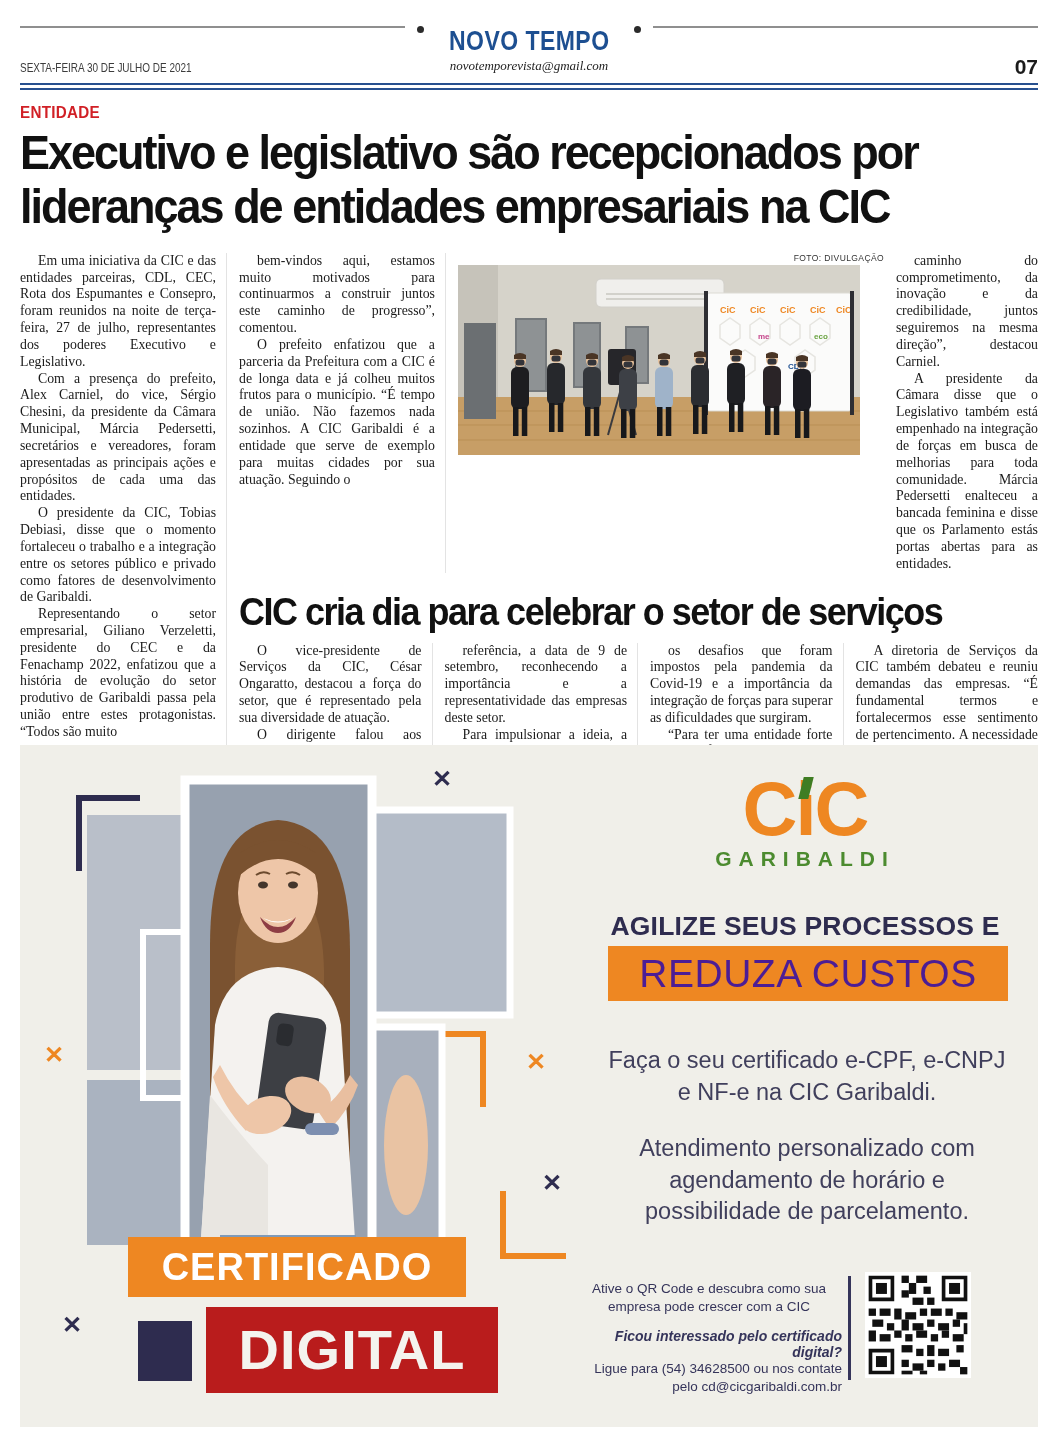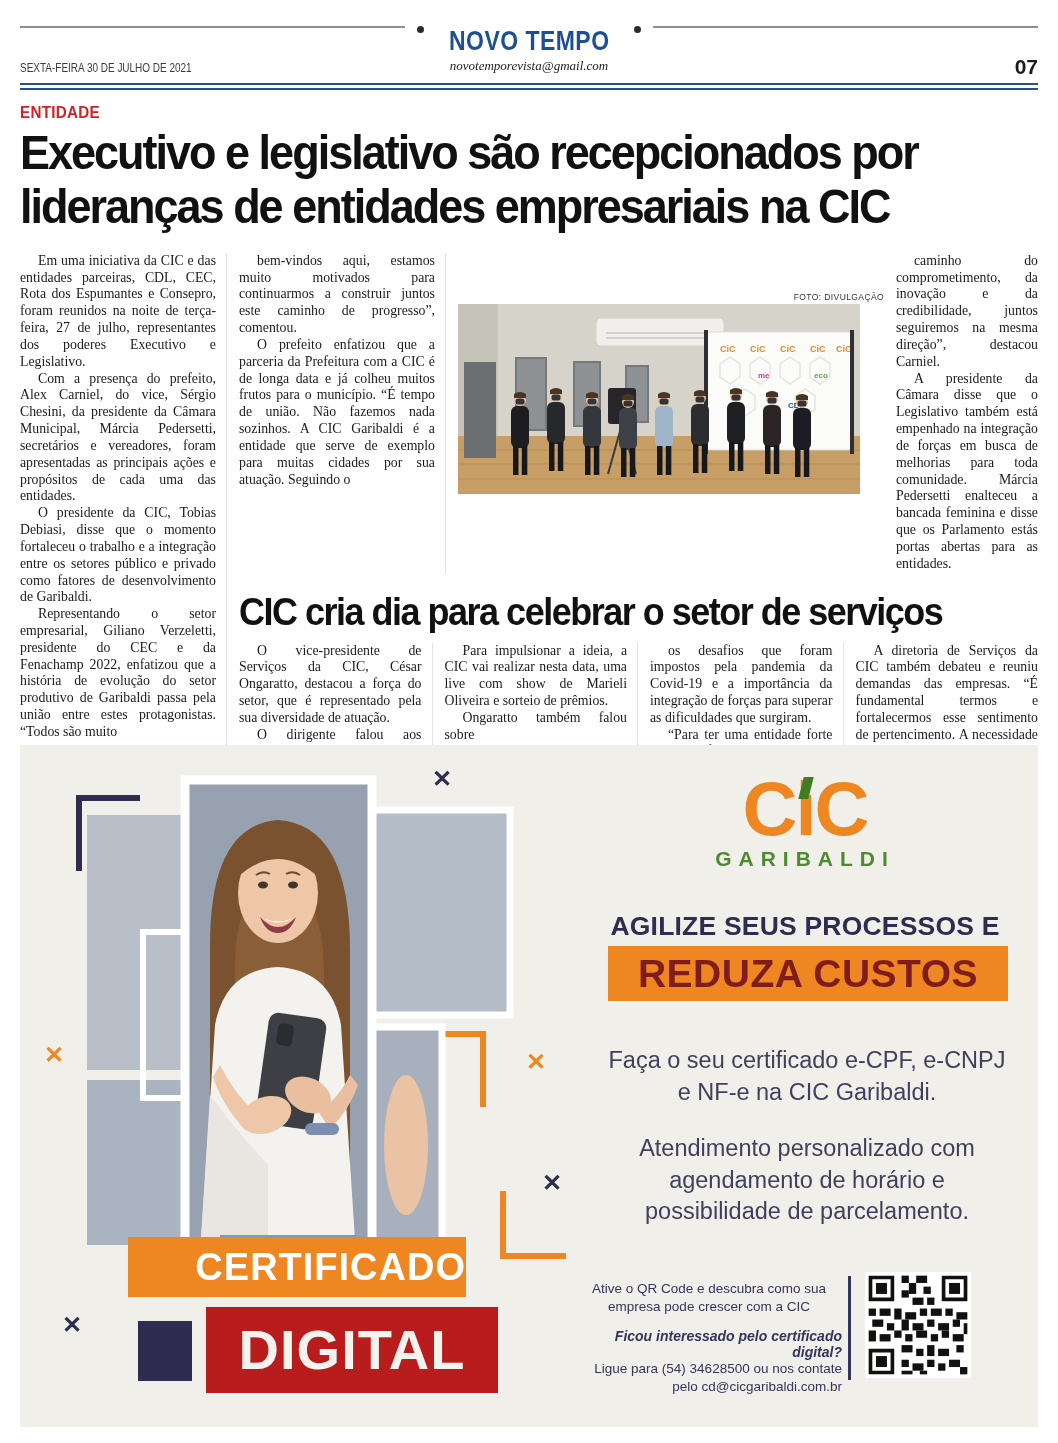--- a/index.html
+++ b/index.html
@@ -24,52 +24,52 @@
   .section-label{margin:14px 20px 0;font-family:"Liberation Sans",sans-serif;font-weight:bold;
                  font-size:16px;color:#d12026;letter-spacing:.3px;transform:scale(.95,1.05);transform-origin:left;}
   h1.headline{margin:4px 20px 0;font-family:"Liberation Sans",sans-serif;font-weight:bold;
               font-size:45px;line-height:1.12;letter-spacing:-2px;color:#111;transform:scale(1,1.08);transform-origin:left top;}
   .content{display:flex;gap:12px;padding:26px 20px 0;}
   .bodytext p{margin:0;font-size:13.8px;line-height:1.22;text-align:justify;text-indent:18px;}
   .left-col{width:196px;flex:0 0 auto;border-right:1px solid #e3e3e3;padding-right:10px;}
   .right-area{flex:1;min-width:0;}
   .a1row{display:flex;gap:12px;}
   .a1col2{width:196px;flex:0 0 auto;border-right:1px solid #e3e3e3;padding-right:10px;}
-  .photo-block{width:426px;flex:0 0 auto;margin-top:39px;}
+  .photo-block{width:426px;flex:0 0 auto;}
   .photo-credit{font-family:"Liberation Sans",sans-serif;font-size:8.5px;color:#333;
                 text-align:right;letter-spacing:.4px;margin-bottom:2px;}
   .a1col3{flex:1;min-width:0;}
   h2.headline2{margin:16px 0 12px;font-family:"Liberation Sans",sans-serif;font-weight:bold;
                font-size:36px;letter-spacing:-1.5px;color:#111;transform:scale(1,1.1);transform-origin:left top;}
   .a2row{display:flex;gap:12px;}
   .a2col{flex:1;min-width:0;border-right:1px solid #e3e3e3;padding-right:10px;}
   .a2col:last-child{border-right:none;padding-right:0;}
   
   .ad{position:absolute;left:20px;top:745px;width:1018px;height:682px;background:#f0efe9;}
   .ad *{font-family:"Liberation Sans",sans-serif;}
   .xmark{position:absolute;font-weight:bold;font-size:24px;line-height:1;}
   .x-navy{color:#2e2c4f;}
   .x-orange{color:#ee8722;}
   .bracket{position:absolute;}
   .collage{position:absolute;left:30px;top:20px;}
   .bar-cert{position:absolute;left:108px;top:492px;width:338px;height:60px;background:#ee8722;
-            color:#fff;font-weight:bold;font-size:38px;letter-spacing:1px;text-align:right;line-height:60px;}
+            color:#fff;font-weight:bold;font-size:38px;letter-spacing:1px;text-align:center;line-height:60px;}
   .sq-navy{position:absolute;left:118px;top:576px;width:54px;height:60px;background:#2e2c4f;}
   .bar-digi{position:absolute;left:186px;top:562px;width:292px;height:86px;background:#b91c1c;
             color:#f4f3ee;font-weight:bold;font-size:56px;letter-spacing:1px;text-align:center;line-height:86px;}
   .cic-logo{position:absolute;left:575px;top:28px;width:420px;text-align:center;}
   .cic-word{position:relative;display:inline-block;font-weight:bold;font-size:76px;line-height:.95;
             color:#ee8722;letter-spacing:-2px;}
   .cic-accent{position:absolute;left:50%;top:4px;width:10px;height:22px;background:#3f7d23;
               transform:translateX(-4px) skewX(-14deg);}
   .cic-sub{margin-top:2px;font-size:21px;font-weight:bold;color:#4c8b2f;letter-spacing:7px;}
   .ad-h1{position:absolute;left:575px;top:166px;width:420px;text-align:center;font-weight:bold;
          font-size:26.5px;color:#2e2c4f;letter-spacing:.2px;}
   .ad-orangebar{position:absolute;left:588px;top:201px;width:400px;height:55px;background:#ee8722;
-                color:#7f1d1d;font-weight:bold;font-size:39px;text-align:center;line-height:55px;letter-spacing:.5px;}
+                color:#4c1d95;font-weight:normal;font-size:39px;text-align:center;line-height:55px;letter-spacing:.5px;}
   .ad-body{position:absolute;width:410px;text-align:center;color:#403f5c;font-size:23.5px;line-height:1.35;}
   .ad-body1{left:582px;top:300px;}
   .ad-body2{left:582px;top:388px;}
   .ad-foot{position:absolute;left:556px;top:535px;width:266px;text-align:right;color:#35345a;}
   .foot-qrcap{font-size:13.5px;line-height:1.35;text-align:center;}
   .foot-q{margin-top:12px;font-size:14px;font-weight:bold;font-style:italic;}
   .foot-line{font-size:13.5px;line-height:1.3;}
   .foot-div{position:absolute;left:828px;top:531px;width:3px;height:104px;background:#35345a;}
   .qr{position:absolute;left:845px;top:527px;width:106px;height:106px;background:#fff;}
 </style>
@@ -183,20 +183,21 @@
         </div>
       </div>
 
       <h2 class="headline2">CIC cria dia para celebrar o setor de serviços</h2>
       <div class="a2row">
         <div class="a2col bodytext">
           <p>O vice-presidente de Serviços da CIC, César Ongaratto, destacou a força do setor, que é representado pela sua diversidade de atuação.</p>
           <p>O dirigente falou aos diretores da entidade, em reunião-almoço na terça-feira, 27 de julho. Na ocasião, sugeriu que seja criado o Dia do Prestador de Serviços, tendo como</p>
         </div>
         <div class="a2col bodytext">
+          <p>referência, a data de 9 de setembro, reconhecendo a importância e a representatividade das empresas deste setor.</p>
           <p>Para impulsionar a ideia, a CIC vai realizar nesta data, uma live com show de Marieli Oliveira e sorteio de prêmios.</p>
           <p>Ongaratto também falou sobre</p>
         </div>
         <div class="a2col bodytext">
           <p>os desafios que foram impostos pela pandemia da Covid-19 e a importância da integração de forças para superar as dificuldades que surgiram.</p>
           <p>“Para ter uma entidade forte e que efetivamente atue na defesa dos associados é fundamental a integração de todas as empresas que representem o setor”, salientou.</p>
         </div>
         <div class="a2col bodytext">
           <p>A diretoria de Serviços da CIC também debateu e reuniu demandas das empresas. “É fundamental termos e fortalecermos esse sentimento de pertencimento. A necessidade do setor de serviços é de encontros como este para reunirmos subsídios para que a entidade desenvolva suas iniciativas”, enfatizou.</p>
         </div>

